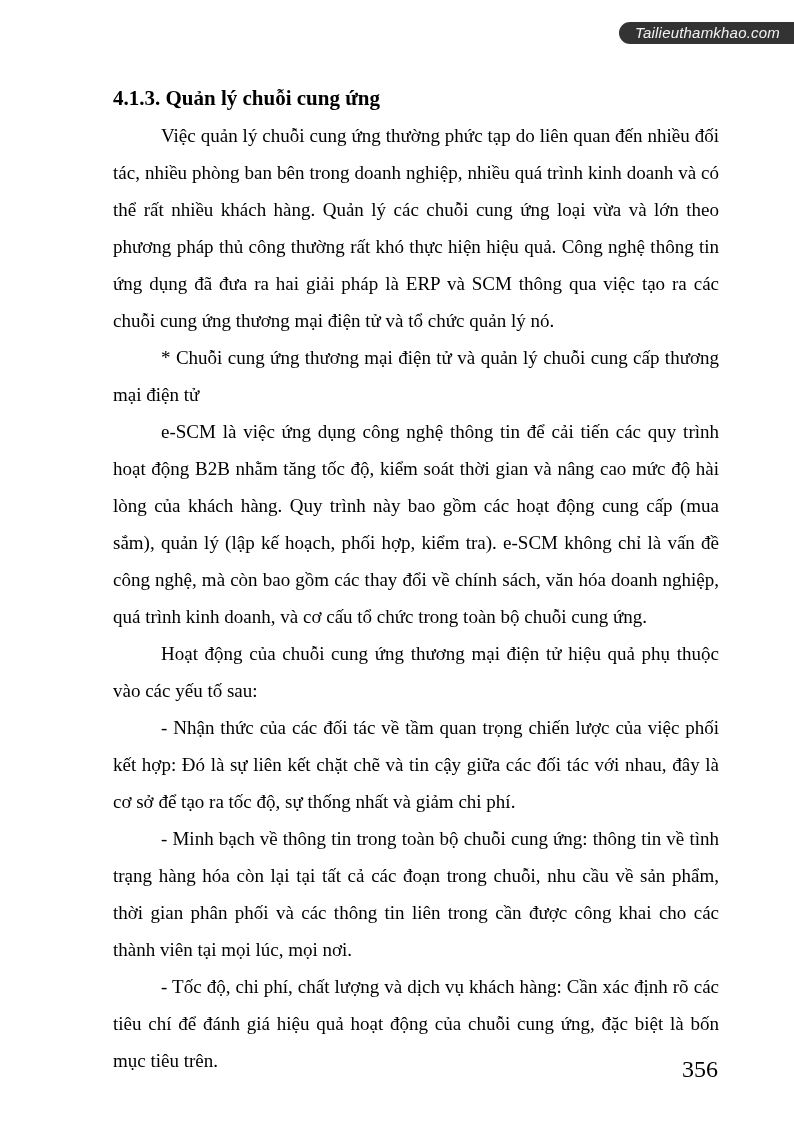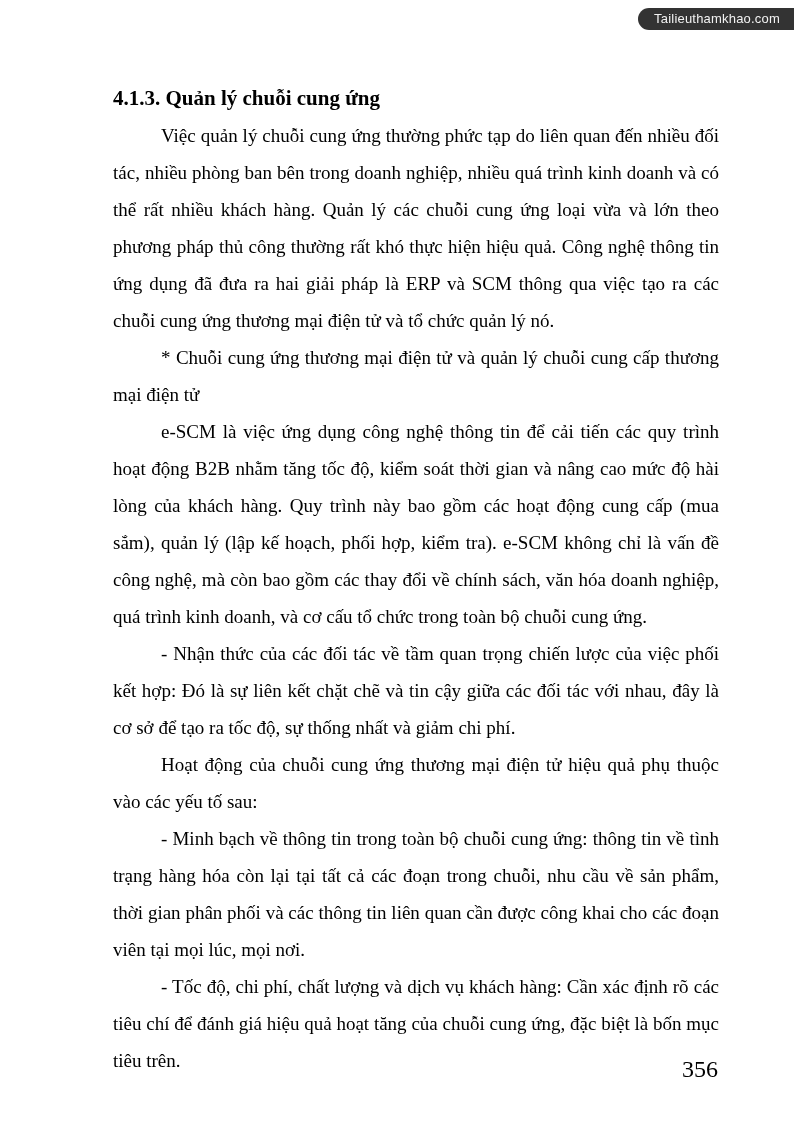--- a/index.html
+++ b/index.html
@@ -12,30 +12,31 @@
     width: 794px;
     height: 1123px;
     background: #ffffff;
     font-family: "Liberation Serif", serif;
     color: #000000;
     overflow: hidden;
     margin: 0 auto;
   }
   .watermark {
     position: absolute;
-    top: 8px;
+    top: 22px;
     right: 0;
     background: #333333;
     color: #f2f2f2;
     font-family: "Liberation Sans", sans-serif;
-    font-size: 13px;
+    font-size: 15px;
     line-height: 14px;
     padding: 4px 14px 4px 16px;
     border-radius: 12px 0 0 12px;
     letter-spacing: 0.2px;
+    font-style: italic;
   }
   .content {
     position: absolute;
     top: 80px;
     left: 113px;
     width: 606px;
   }
   .heading {
     font-weight: bold;
     font-size: 21px;
@@ -63,21 +64,21 @@
 <div class="page">
 
   <div class="watermark">Tailieuthamkhao.com</div>
 
   <div class="content">
     <h3 class="heading">4.1.3. Quản lý chuỗi cung ứng</h3>
 
     <p class="para">Việc quản lý chuỗi cung ứng thường phức tạp do liên quan đến nhiều đối tác, nhiều phòng ban bên trong doanh nghiệp, nhiều quá trình kinh doanh và có thể rất nhiều khách hàng. Quản lý các chuỗi cung ứng loại vừa và lớn theo phương pháp thủ công thường rất khó thực hiện hiệu quả. Công nghệ thông tin ứng dụng đã đưa ra hai giải pháp là ERP và SCM thông qua việc tạo ra các chuỗi cung ứng thương mại điện tử và tổ chức quản lý nó.</p>
     <p class="para">* Chuỗi cung ứng thương mại điện tử và quản lý chuỗi cung cấp thương mại điện tử</p>
     <p class="para">e-SCM là việc ứng dụng công nghệ thông tin để cải tiến các quy trình hoạt động B2B nhằm tăng tốc độ, kiểm soát thời gian và nâng cao mức độ hài lòng của khách hàng. Quy trình này bao gồm các hoạt động cung cấp (mua sắm), quản lý (lập kế hoạch, phối hợp, kiểm tra). e-SCM không chỉ là vấn đề công nghệ, mà còn bao gồm các thay đổi về chính sách, văn hóa doanh nghiệp, quá trình kinh doanh, và cơ cấu tổ chức trong toàn bộ chuỗi cung ứng.</p>
+    <p class="para">Hoạt động của chuỗi cung ứng thương mại điện tử hiệu quả phụ thuộc vào các yếu tố sau:</p>
     <p class="para">- Nhận thức của các đối tác về tầm quan trọng chiến lược của việc phối kết hợp: Đó là sự liên kết chặt chẽ và tin cậy giữa các đối tác với nhau, đây là cơ sở để tạo ra tốc độ, sự thống nhất và giảm chi phí.</p>
-    <p class="para">Hoạt động của chuỗi cung ứng thương mại điện tử hiệu quả phụ thuộc vào các yếu tố sau:</p>
-    <p class="para">- Minh bạch về thông tin trong toàn bộ chuỗi cung ứng: thông tin về tình trạng hàng hóa còn lại tại tất cả các đoạn trong chuỗi, nhu cầu về sản phẩm, thời gian phân phối và các thông tin liên quan cần được công khai cho các đoạn viên tại mọi lúc, mọi nơi.</p>
-    <p class="para">- Tốc độ, chi phí, chất lượng và dịch vụ khách hàng: Cần xác định rõ các tiêu chí để đánh giá hiệu quả hoạt tăng của chuỗi cung ứng, đặc biệt là bốn mục tiêu trên.</p>
+    <p class="para">- Minh bạch về thông tin trong toàn bộ chuỗi cung ứng: thông tin về tình trạng hàng hóa còn lại tại tất cả các đoạn trong chuỗi, nhu cầu về sản phẩm, thời gian phân phối và các thông tin liên trong cần được công khai cho các thành viên tại mọi lúc, mọi nơi.</p>
+    <p class="para">- Tốc độ, chi phí, chất lượng và dịch vụ khách hàng: Cần xác định rõ các tiêu chí để đánh giá hiệu quả hoạt động của chuỗi cung ứng, đặc biệt là bốn mục tiêu trên.</p>
   </div>
 
   <div class="pagenum">356</div>
 
 </div>
 
 </body></html>

